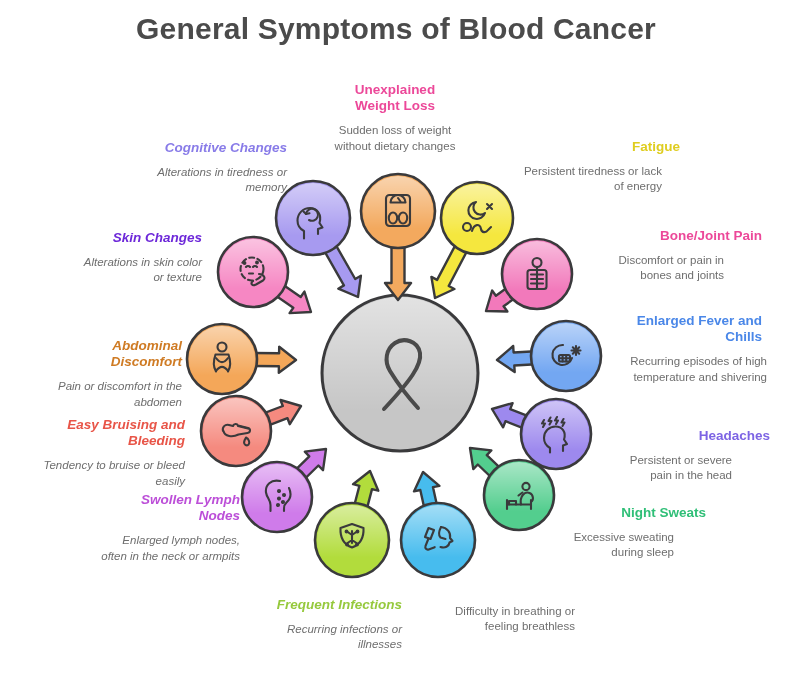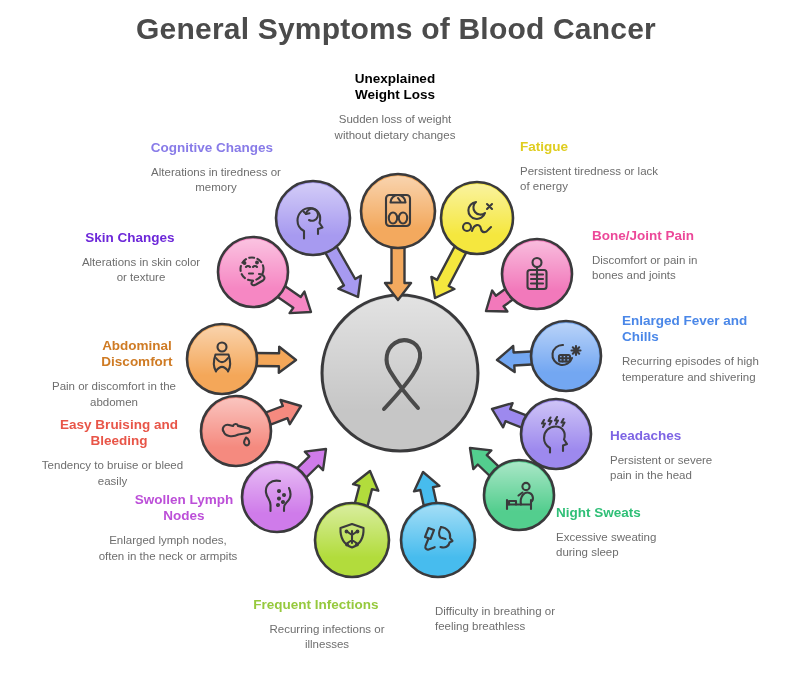--- a/index.html
+++ b/index.html
@@ -6,22 +6,22 @@
   #stage{position:relative;width:792px;height:683px;background:#ffffff;overflow:hidden;
          font-family:"Liberation Sans",sans-serif;border-radius:19px;}
   #main-title{position:absolute;left:0;right:0;top:12px;text-align:center;
               font-size:30px;font-weight:bold;color:#4B4B4B;letter-spacing:0.2px;}
   #diagram-svg{position:absolute;left:0;top:0;}
   .sym-label{position:absolute;}
   .sym-title{font-weight:bold;font-size:13.5px;line-height:1.2;}
   .sym-desc{font-size:11.5px;line-height:1.32;color:#6E6E6E;margin-top:9px;}
   .align-center{text-align:center;}
   .align-center .sym-title,.align-center .sym-desc{margin-left:auto;margin-right:auto;}
-  .align-left{text-align:left;}
-  .align-right{text-align:center;}
+  .align-left{text-align:right;}
+  .align-right{text-align:right;font-style:italic;}
   .align-right .sym-title,.align-right .sym-desc{margin-left:auto;}
 </style>
 </head>
 <body>
 
 <div id="stage">
   <div id="main-title">General Symptoms of Blood Cancer</div>
 
   <svg id="diagram-svg" width="792" height="683" viewBox="0 0 792 683">
       <defs>
@@ -179,21 +179,21 @@
         <circle cx="313" cy="218" r="35" fill="url(#shine)"></circle>
         <g transform="translate(313,218)" fill="none" stroke="#3A3A3C" stroke-width="2.1" stroke-linecap="round" stroke-linejoin="round">
           <path d="M5,16 v-5 l4.5,-1.5 l-3,-4.5 c2.5,-8 -2,-15 -9.5,-15 c-7,0 -12.5,5.5 -12.5,12.5 c0,5 2.5,8.5 6.5,10.5 v7.5"></path>
           <path d="M-7,-4 a6,6 0 1 1 3,6"></path>
           <path d="M-7,-4 l-2.5,-2.5 m2.5,2.5 l3.5,-0.8"></path>
         </g>
       </g>
     </svg>
 
   <div class="sym-label align-center" style="left:300px;top:71px;width:190px">
-    <div class="sym-title" style="max-width: 112px; color: #000000;">Unexplained Weight Loss</div>
+    <div class="sym-title" style="max-width: 112px; color: #ec4899; margin-top: 11px;">Unexplained Weight Loss</div>
     <div class="sym-desc" style="max-width:152px">Sudden loss of weight without dietary changes</div>
   </div>
 
   <div class="sym-label align-left" style="left:520px;top:139px;width:160px">
     <div class="sym-title" style="color: rgb(223, 205, 31);">Fatigue</div>
     <div class="sym-desc" style="max-width:142px">Persistent tiredness or lack of energy</div>
   </div>
 
   <div class="sym-label align-left" style="left:592px;top:228px;width:170px">
     <div class="sym-title" style="color: #ec4899;">Bone/Joint Pain</div>

